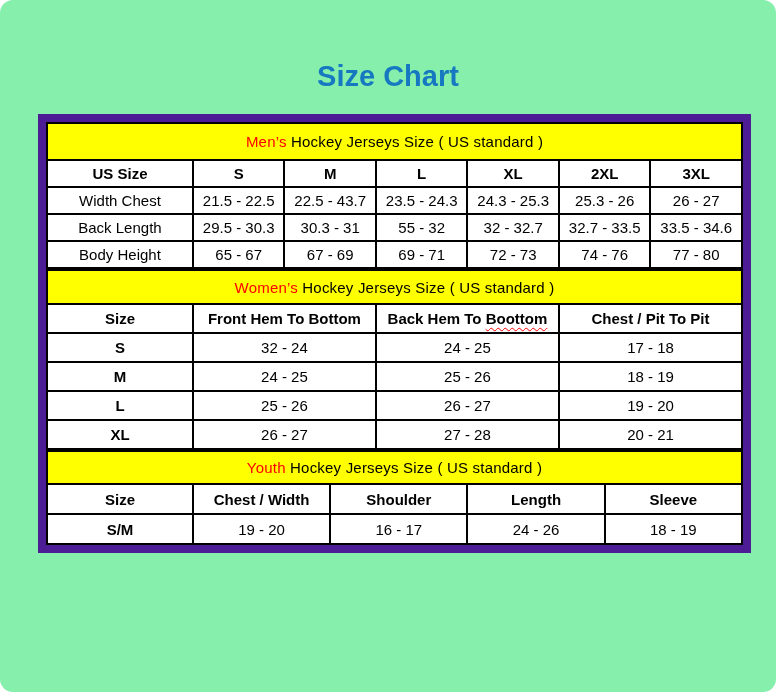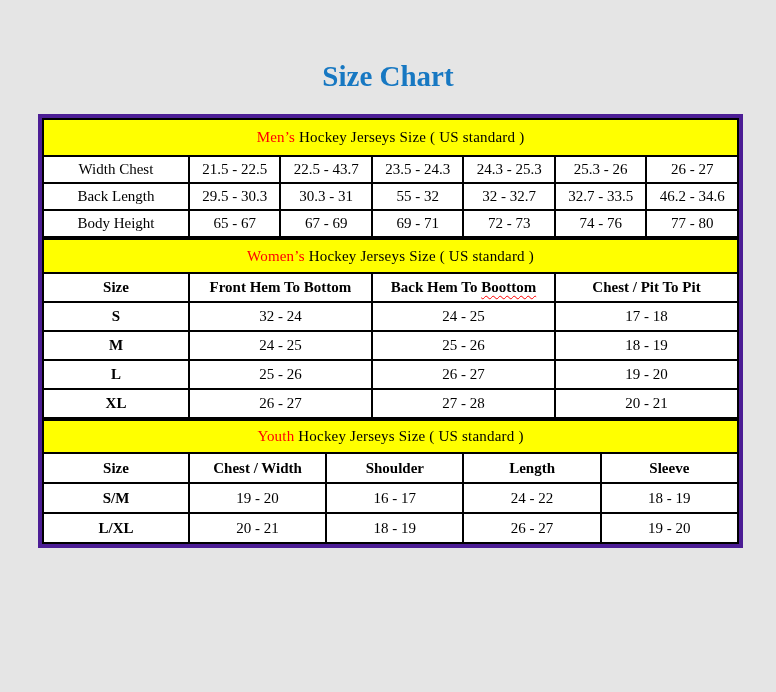--- a/index.html
+++ b/index.html
@@ -1,26 +1,26 @@
 <!DOCTYPE html>
 <html style="--title-blue: #1778c2; --accent-red: #ff0000; --band-yellow: #ffff00;"><head>
 <meta charset="utf-8">
 <style>
   html,body{margin:0;padding:0;background:#fff;}
   .page{
-    position:relative;width:776px;height:692px;background:#e5e5e5;overflow:hidden;
-    font-family:Liberation Serif, serif;color:#000;
+    position:relative;width:776px;height:692px;background:#86efac;overflow:hidden;
+    font-family:Liberation Sans, sans-serif;color:#000;border-radius:13px;
   }
   .title{
     margin:0;padding-top:60px;text-align:center;
     font-size:29px;font-weight:700;color:var(--title-blue,#1778c2);
   }
   .chart{
     width:697px;margin:21px 0 0 38px;
-    border:4px solid #4c1d95;background:#fff;
+    border:8px solid #4c1d95;background:#fff;
   }
   table.grid{border-collapse:collapse;width:100%;table-layout:fixed;}
   .grid th,.grid td{
     border:2px solid #000;text-align:center;vertical-align:middle;
     font-size:15px;padding:0 2px;overflow:hidden;white-space:nowrap;
   }
   .grid th{font-weight:700;}
   .grid td{font-weight:400;}
   td.lab-b{font-weight:700;}
   .band{
@@ -59,37 +59,46 @@
           <col class="cw-m">
           <col class="cw-m">
           <col class="cw-m">
           <col class="cw-m">
           <col class="cw-m">
       </colgroup>
       <tbody>
           <tr class="band-row">
         <td colspan="7" class="band"><span class="hl">Men’s</span><span> Hockey Jerseys Size ( US standard )</span></td>
       </tr>
+      <tr class="head">
+        <th>US Size</th>
+        <th>S</th>
+        <th>M</th>
+        <th>L</th>
+        <th>XL</th>
+        <th>2XL</th>
+        <th>3XL</th>
+      </tr>
       <tr>
         <td>Width Chest</td>
         <td>21.5 - 22.5</td>
         <td>22.5 - 43.7</td>
         <td>23.5 - 24.3</td>
         <td>24.3 - 25.3</td>
         <td>25.3 - 26</td>
         <td>26 - 27</td>
       </tr>
       <tr>
         <td>Back Length</td>
         <td>29.5 - 30.3</td>
         <td>30.3 - 31</td>
         <td>55 - 32</td>
         <td>32 - 32.7</td>
         <td>32.7 - 33.5</td>
-        <td>46.2 - 34.6</td>
+        <td>33.5 - 34.6</td>
       </tr>
       <tr>
         <td>Body Height</td>
         <td>65 - 67</td>
         <td>67 - 69</td>
         <td>69 - 71</td>
         <td>72 - 73</td>
         <td>74 - 76</td>
         <td>77 - 80</td>
       </tr>
@@ -156,27 +165,20 @@
         <th>Size</th>
         <th>Chest / Width</th>
         <th>Shoulder</th>
         <th>Length</th>
         <th>Sleeve</th>
       </tr>
       <tr>
         <td class="lab-b">S/M</td>
         <td>19 - 20</td>
         <td>16 - 17</td>
-        <td>24 - 22</td>
+        <td>24 - 26</td>
         <td>18 - 19</td>
-      </tr>
-      <tr>
-        <td class="lab-b">L/XL</td>
-        <td>20 - 21</td>
-        <td>18 - 19</td>
-        <td>26 - 27</td>
-        <td>19 - 20</td>
       </tr>
     </tbody>
       </table>
 
   </div>
 </div>
 
 </body></html>

